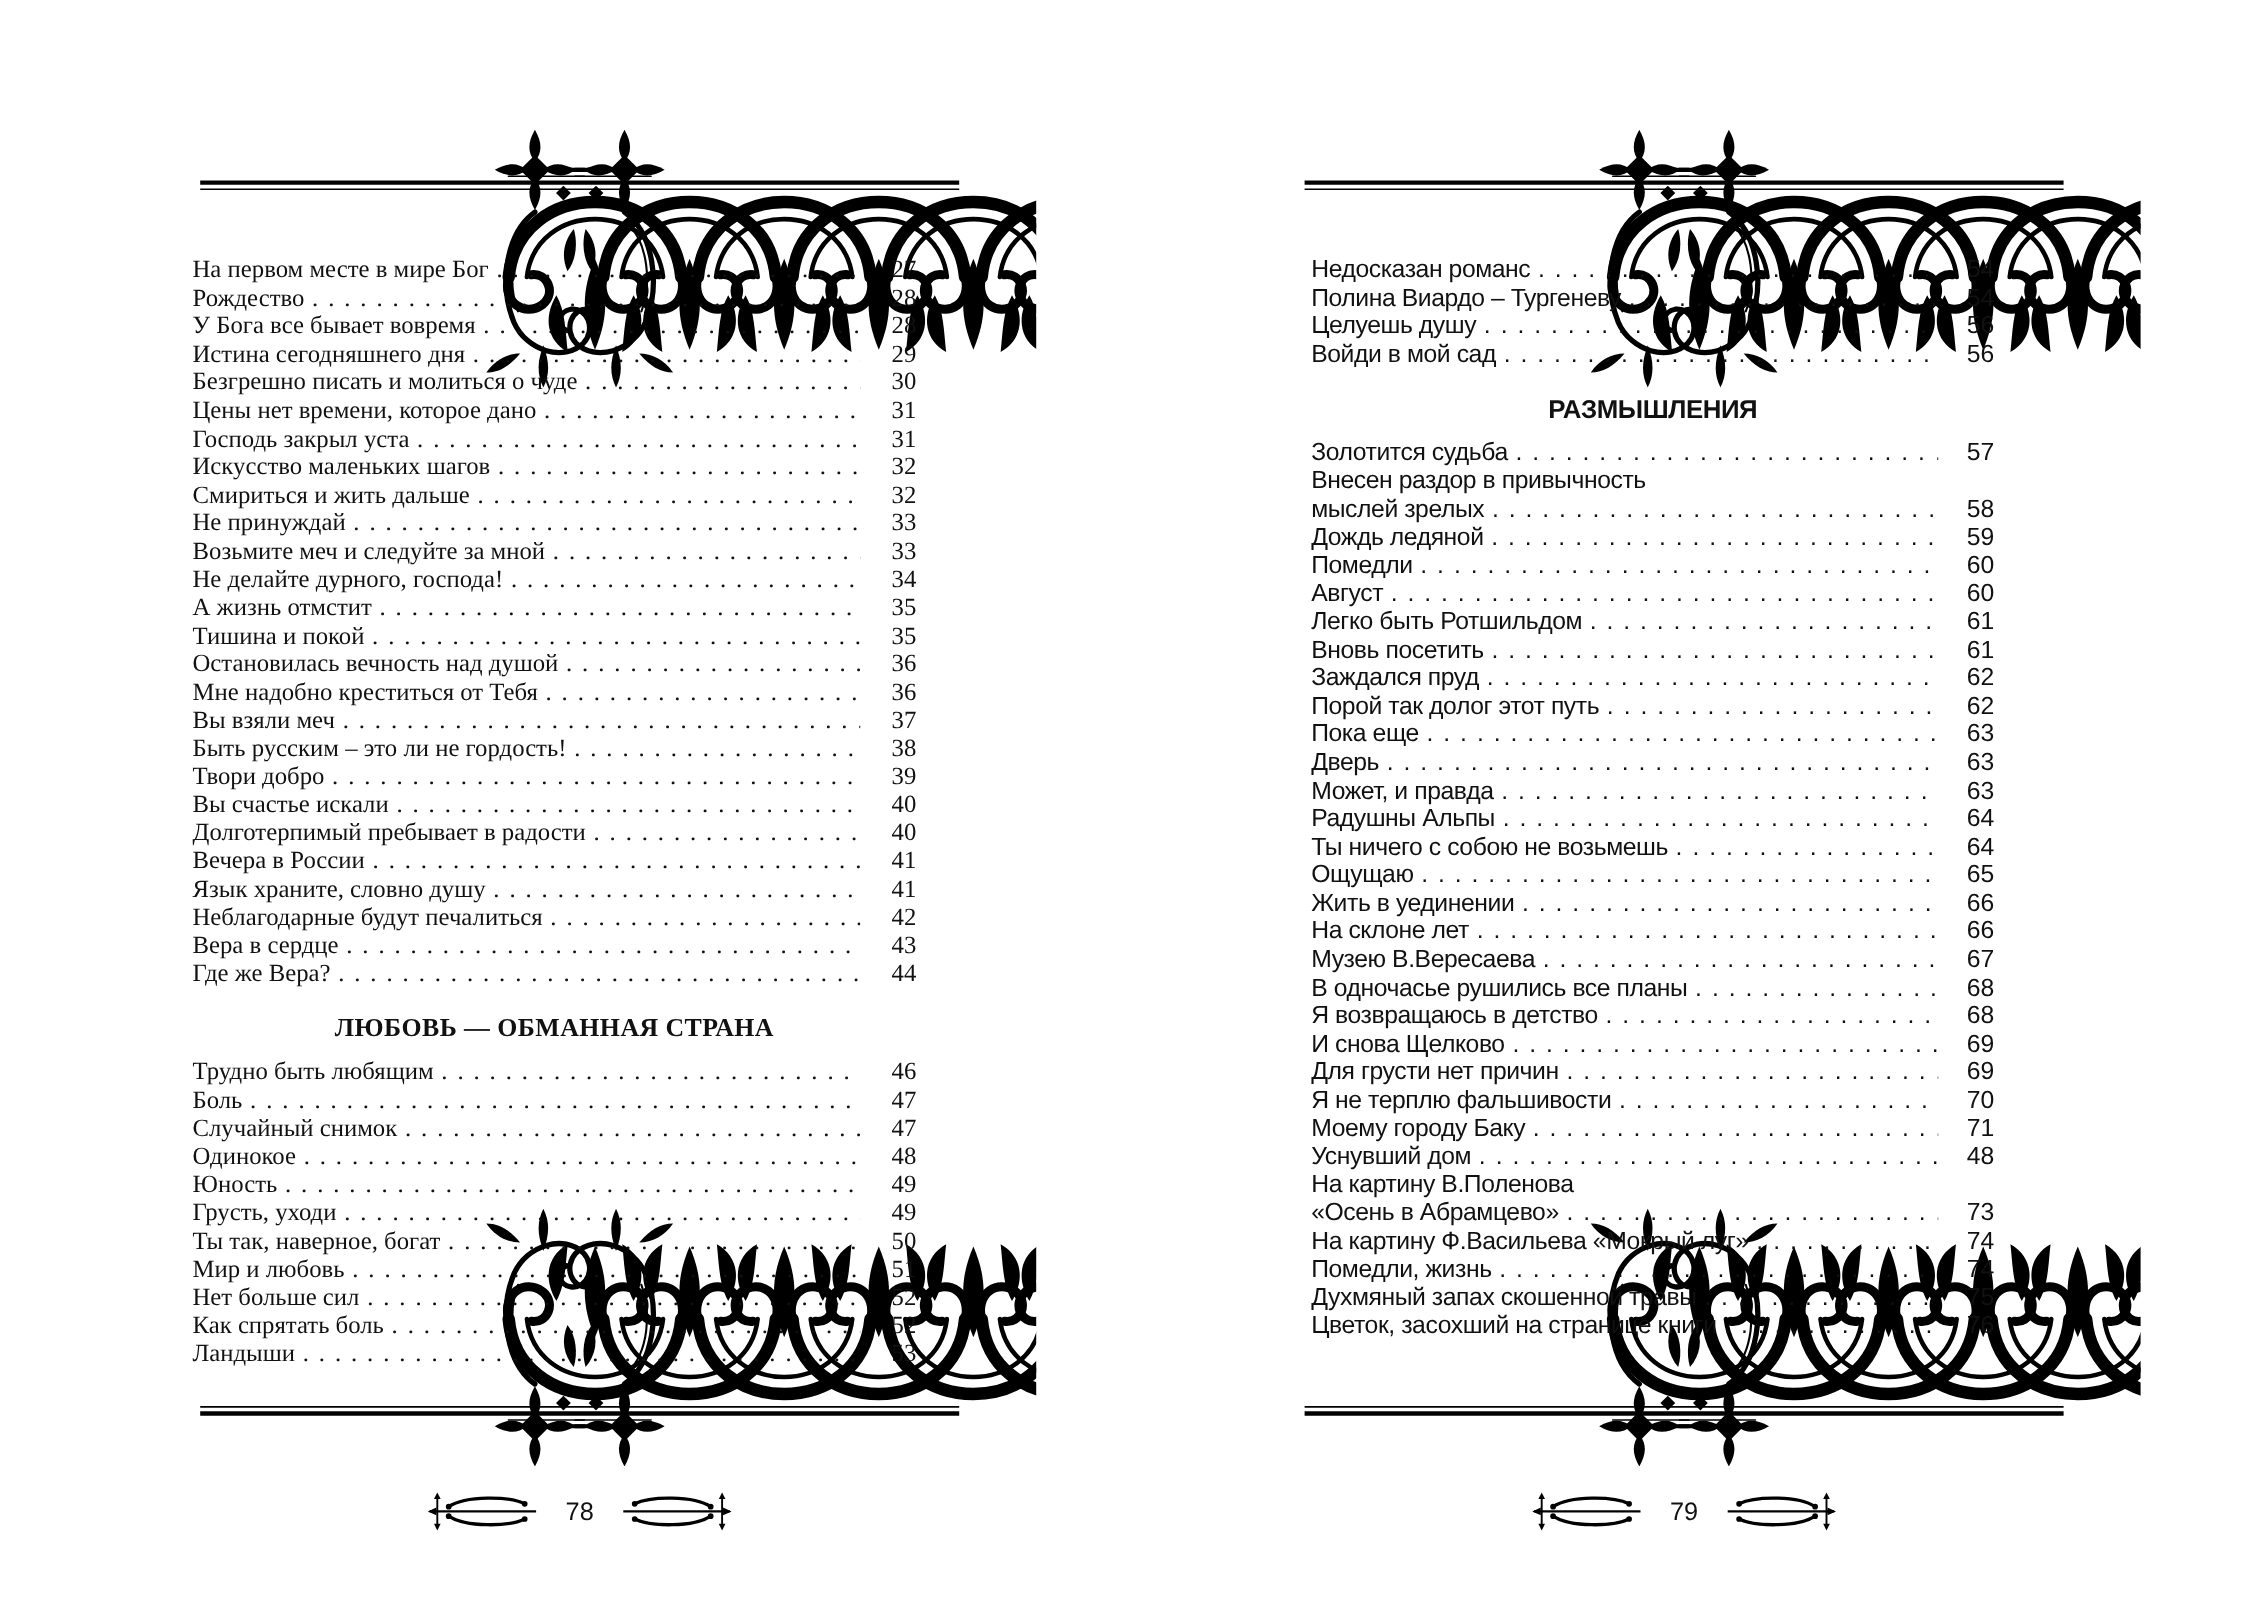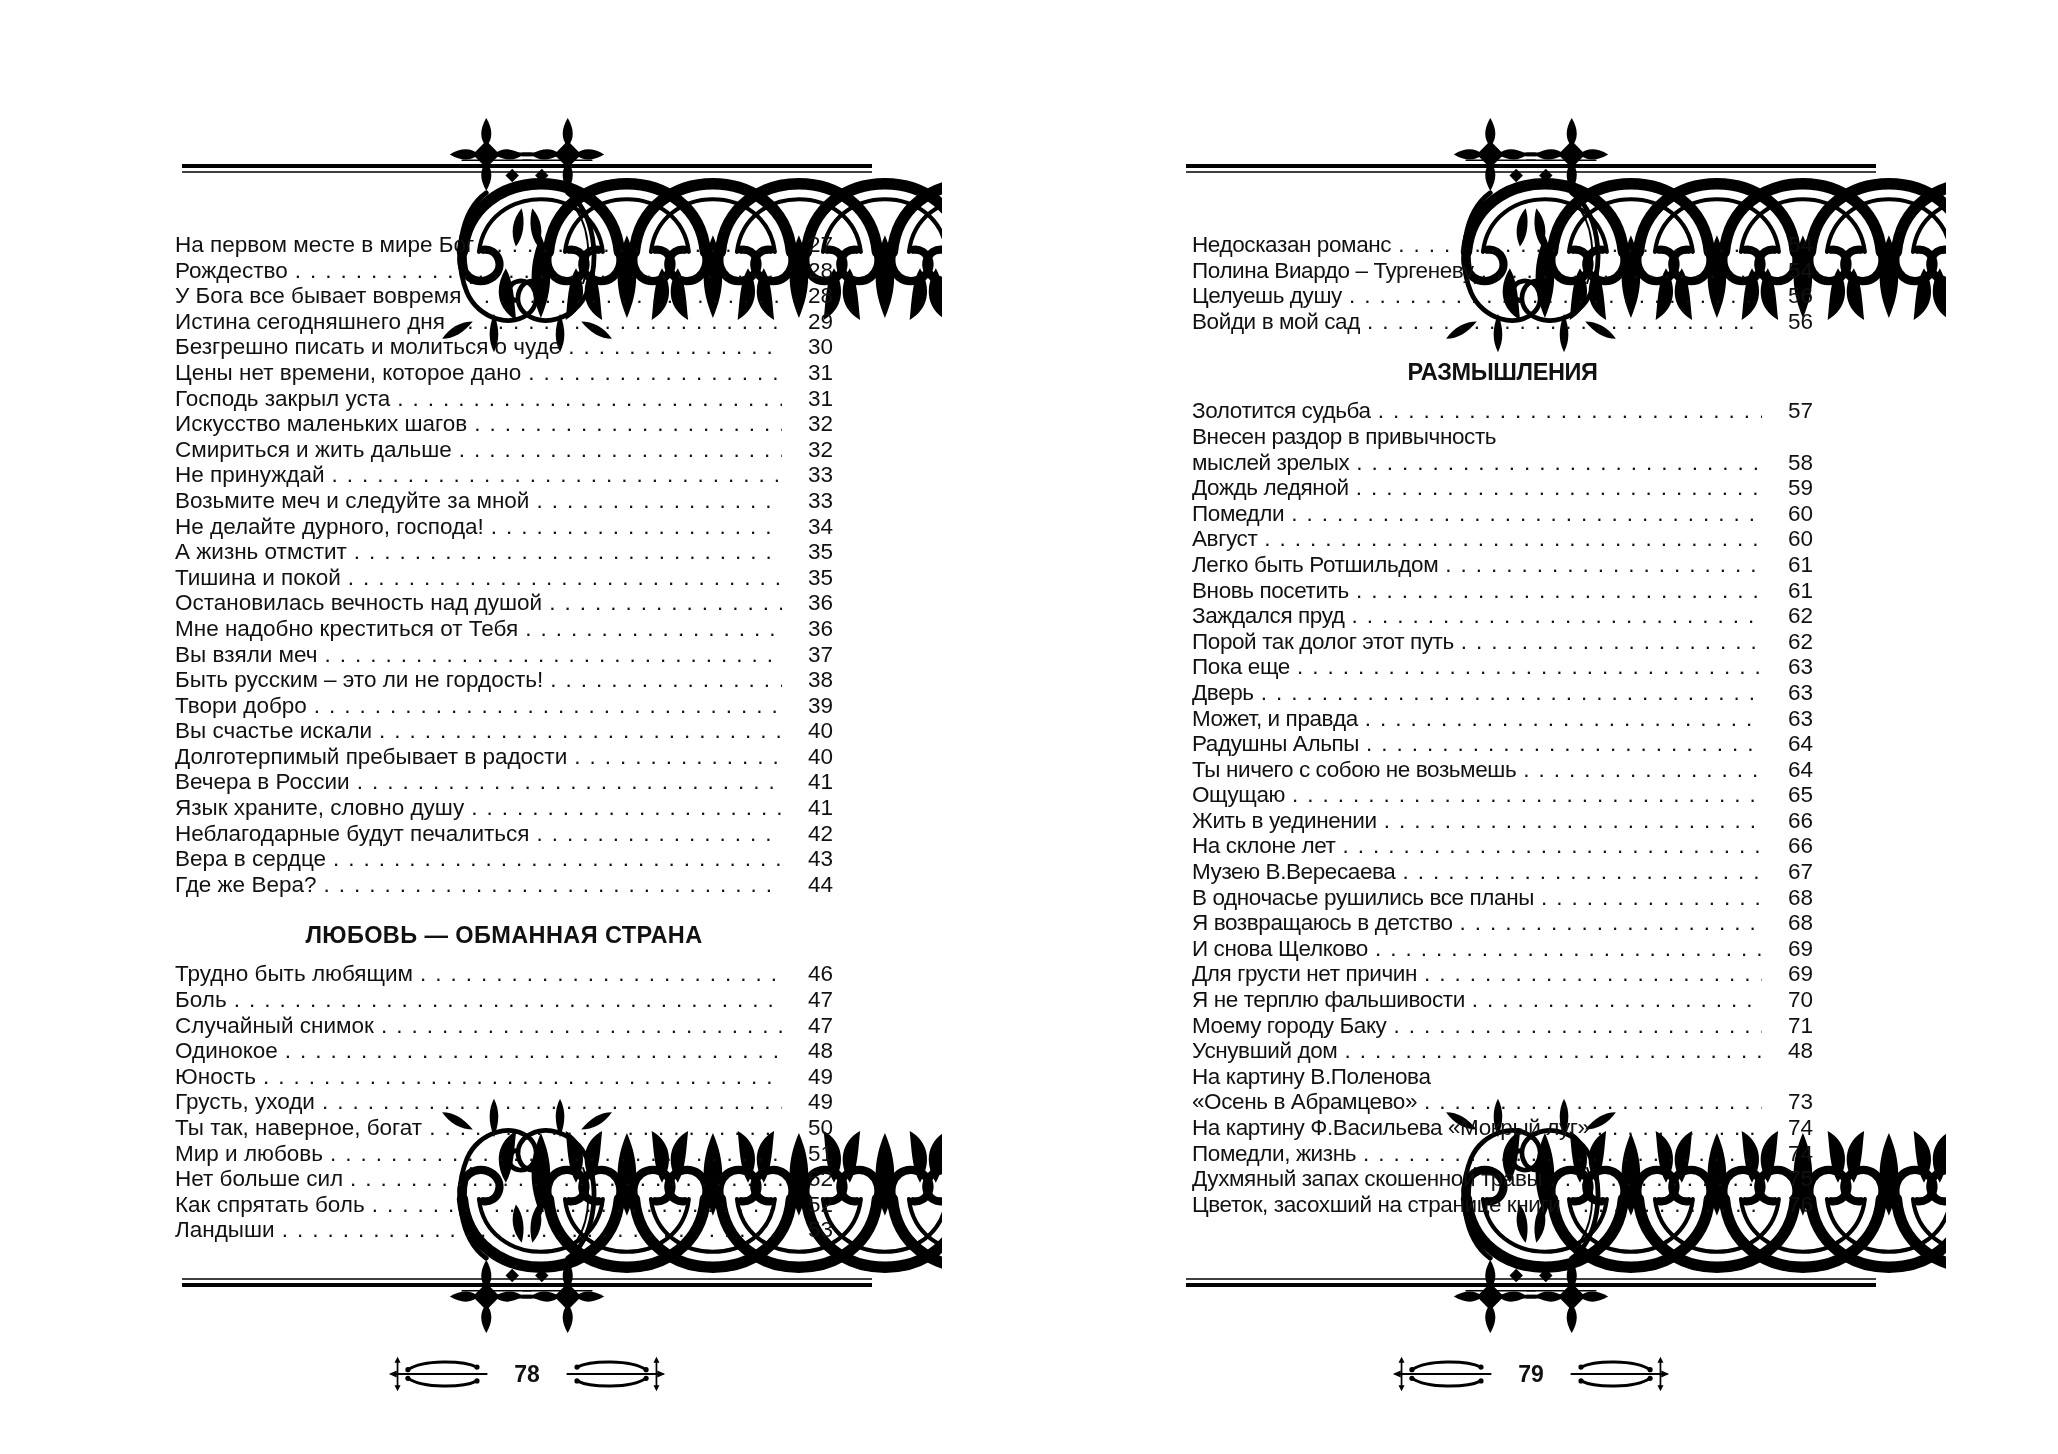--- a/index.html
+++ b/index.html
@@ -11,21 +11,21 @@
   }
   .sheet { position:absolute; top:118px; width:830px; height:1215px; }
   #sheet-left  { left:112px; }
   #sheet-right { left:1116px; }
 
   .frame { position:absolute; left:0; width:830px; height:240px; pointer-events:none; }
   .frame.top    { top:0; }
   .frame.bottom { bottom:0; transform:scaleY(-1); }
 
   .toc { position:absolute; top:114px; font-size:22.5px; }
-  #sheet-left  .toc { left:63px; right:109px; }
+  #sheet-left  .toc { left:63px; right:109px;font-family:Liberation Serif, serif; }
   #sheet-right .toc { left:76px; right:133px; }
   #sheet-right .toc .t, #sheet-right .heading { letter-spacing:-0.4px; }
 
   .row { display:flex; align-items:baseline; line-height:25.6px; height:25.6px; white-space:nowrap; }
   .t { flex:none; }
   .leader { flex:1 1 auto; overflow:hidden; white-space:nowrap; margin:0 5px 0 7px; min-width:10px; }
   .leader::after {
     content:"..........................................................................";
     letter-spacing:9px; color:#111;
   }
@@ -37,21 +37,21 @@
     line-height:26px; margin:25px 0 13px;
   }
 
   .folio {
     position:absolute; top:1237px; left:0; right:0;
     text-align:center; font-size:23px;
     display:flex; align-items:center; justify-content:center; gap:16px;
   }
   .fsw { width:104px; height:38px; }
   .fsw.flip { transform:scaleX(-1); }
-  .fnum { display:inline-block; min-width:40px;font-weight:bold; }
+  .fnum { display:inline-block; min-width:40px; }
 
   svg .ink { stroke:#000; fill:none; }
   .defs-holder { position:absolute; width:0; height:0; overflow:hidden; }
 </style>
 </head>
 <body>
 
 <svg class="defs-holder" aria-hidden="true">
   <defs>
     <symbol id="unit" viewBox="0 0 100 100">

